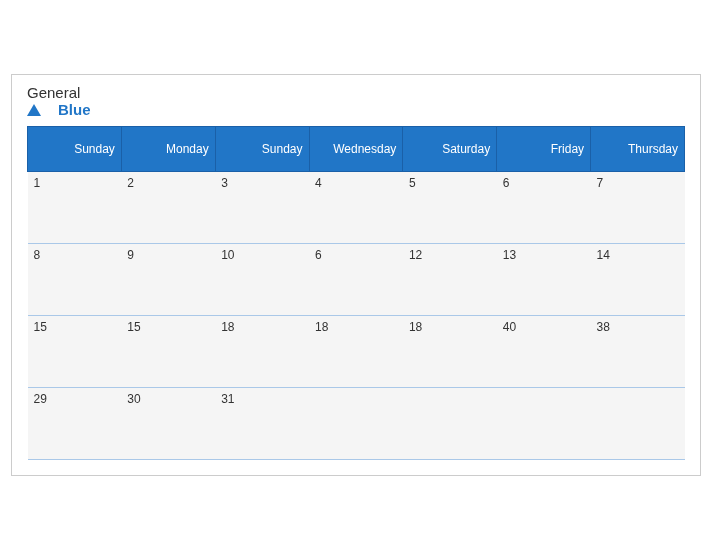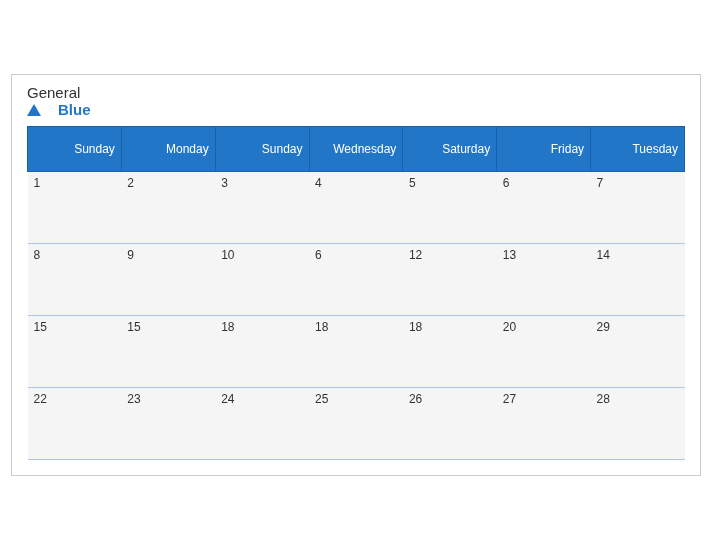--- a/index.html
+++ b/index.html
@@ -115,21 +115,21 @@
 
   <table class="calendar-grid">
     <thead>
       <tr>
         <th>Sunday</th>
         <th>Monday</th>
         <th>Sunday</th>
         <th>Wednesday</th>
         <th>Saturday</th>
         <th>Friday</th>
-        <th>Tuesday</th>
+        <th>Thursday</th>
       </tr>
     </thead>
     <tbody id="calendar-body">
     <tr>
           <td><span class="day-num">1</span></td>
           <td><span class="day-num">2</span></td>
           <td><span class="day-num">3</span></td>
           <td><span class="day-num">4</span></td>
           <td><span class="day-num">5</span></td>
           <td><span class="day-num">6</span></td>
@@ -143,27 +143,27 @@
           <td><span class="day-num">12</span></td>
           <td><span class="day-num">13</span></td>
           <td><span class="day-num">14</span></td>
         </tr>
         <tr>
           <td><span class="day-num">15</span></td>
           <td><span class="day-num">15</span></td>
           <td><span class="day-num">18</span></td>
           <td><span class="day-num">18</span></td>
           <td><span class="day-num">18</span></td>
-          <td><span class="day-num">20</span></td>
-          <td><span class="day-num">29</span></td>
+          <td><span class="day-num">40</span></td>
+          <td><span class="day-num">38</span></td>
         </tr>
         <tr>
-          <td><span class="day-num">22</span></td>
-          <td><span class="day-num">23</span></td>
-          <td><span class="day-num">24</span></td>
-          <td><span class="day-num">25</span></td>
-          <td><span class="day-num">26</span></td>
-          <td><span class="day-num">27</span></td>
-          <td><span class="day-num">28</span></td>
+          <td><span class="day-num">29</span></td>
+          <td><span class="day-num">30</span></td>
+          <td><span class="day-num">31</span></td>
+          <td class="empty"></td>
+          <td class="empty"></td>
+          <td class="empty"></td>
+          <td class="empty"></td>
         </tr>
       </tbody>
   </table>
 </div>
 
 </body></html>

